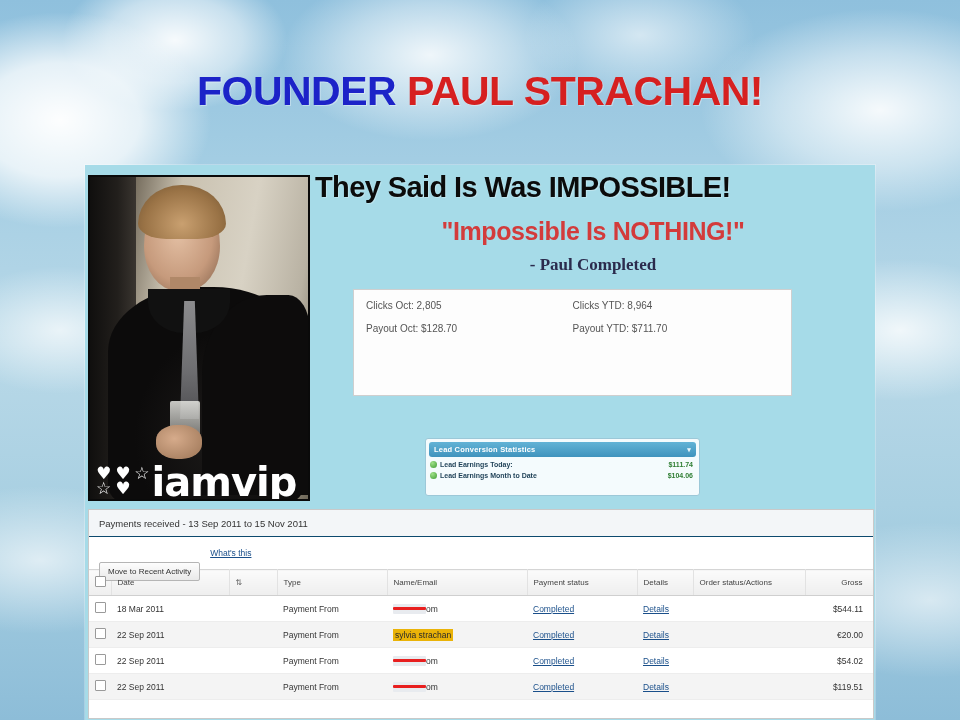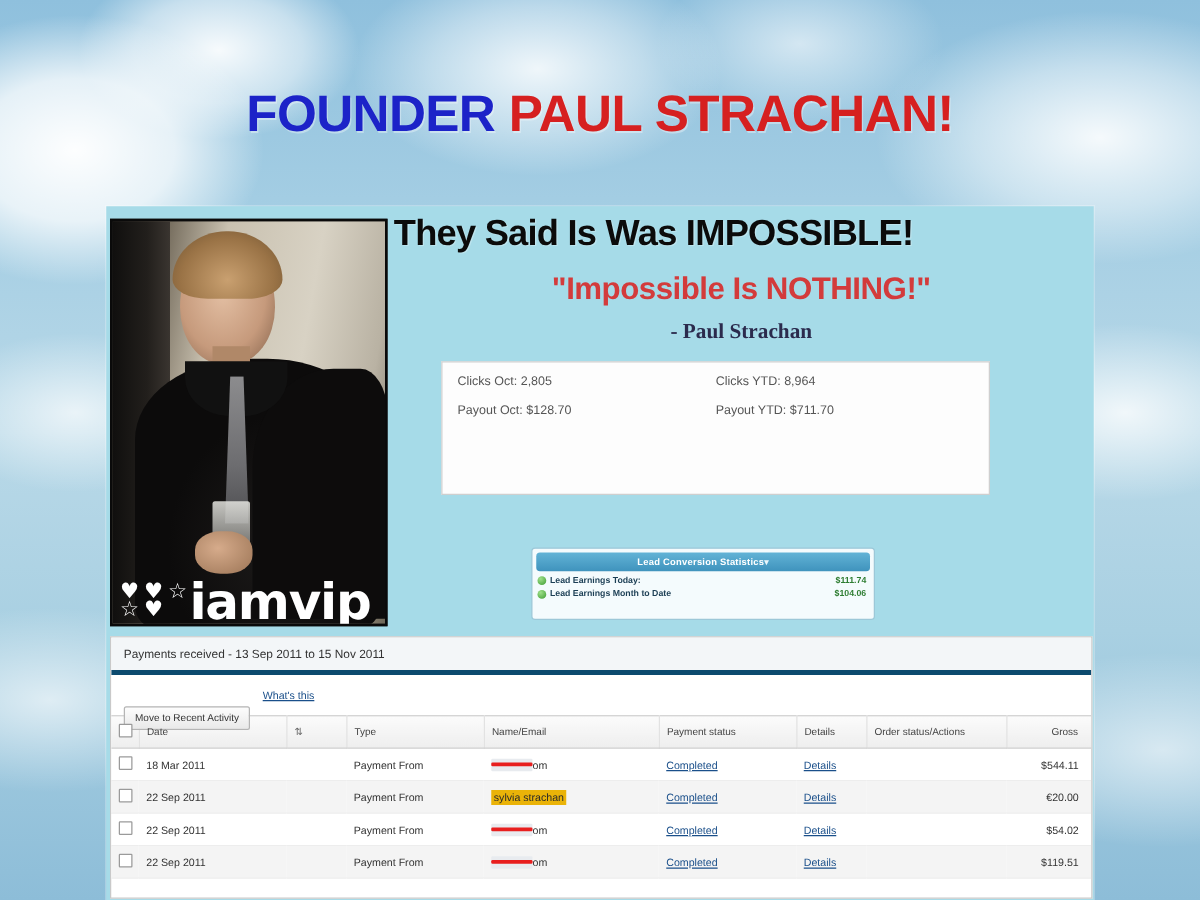--- a/index.html
+++ b/index.html
@@ -127,40 +127,40 @@
 
   
   #lead{
     position:absolute;left:340px;top:273px;width:275px;height:58px;
     background:#f4fbfd;border:1px solid #9cc8d8;border-radius:3px;
     padding:3px;box-sizing:border-box;
   }
   #lead .hdr{
     height:15px;background:linear-gradient(180deg,#62b3d6,#3f93bd);
     border-radius:3px;display:flex;align-items:center;
-    padding:0 5px;justify-content:center;
+    padding:0 5px;justify-content:space-between;
   }
   #lead .hdr span{font-size:7.5px;color:#fff;font-weight:bold;letter-spacing:.2px;}
   #lead .hdr .caret{font-size:7px;color:#eaf6fb;}
   #lead .ln{
     display:flex;align-items:center;justify-content:space-between;
     margin-top:4px;padding:0 3px 0 1px;
   }
   #lead .ln .lbl{display:flex;align-items:center;gap:3px;font-size:7px;color:#1c3f55;font-weight:bold;}
   #lead .dot{width:7px;height:7px;border-radius:50%;background:radial-gradient(circle at 35% 30%,#9fe08a,#3f9c33);display:inline-block;}
   #lead .amt{font-size:7px;font-weight:bold;color:#2e7d32;}
 
   
   #payments{
     position:absolute;left:3px;top:344px;width:784px;height:208px;
     background:#ffffff;border:1px solid #c9c9c9;overflow:hidden;
   }
   #pay-title{
     height:26px;display:flex;align-items:center;padding-left:10px;
-    background:#f3f6f8;border-bottom:4px solid #0c4a6e;
+    background:#f3f6f8;border-bottom:1px solid #0c4a6e;
   }
   #pay-title span{font-size:9.5px;color:#333;}
   #pay-actions{height:32px;display:flex;align-items:center;padding-left:10px;gap:10px;background:#fff;}
   #pay-actions .btn{
     font-size:8px;color:#333;background:linear-gradient(180deg,#fdfdfd,#e9e9e9);
     border:1px solid #b5b5b5;border-radius:2px;padding:4px 8px;margin-top:36px;
   }
   #pay-actions .lnk{font-size:8.5px;color:#1a4f8a;text-decoration:underline;}
   table{width:100%;border-collapse:collapse;table-layout:fixed;}
   thead th{
@@ -221,21 +221,21 @@
       <span class="marks">
         <i>♥ ♥ ☆</i>
         <i class="r2">☆ ♥</i>
       </span>
       <span class="word">iamvip</span>
     </div>
   </div>
 
   <div id="p-h1">They Said Is Was IMPOSSIBLE!</div>
   <div id="p-h2">"Impossible Is NOTHING!"</div>
-  <div id="p-h3">- Paul Strachan</div>
+  <div id="p-h3">- Paul Completed</div>
 
   <div id="totals">
     <div class="grid">
       <div class="row">
         <div class="cell">Clicks Oct: 2,805</div>
         <div class="cell">Clicks YTD: 8,964</div>
       </div>
       <div class="row">
         <div class="cell">Payout Oct: $128.70</div>
         <div class="cell">Payout YTD: $711.70</div>

